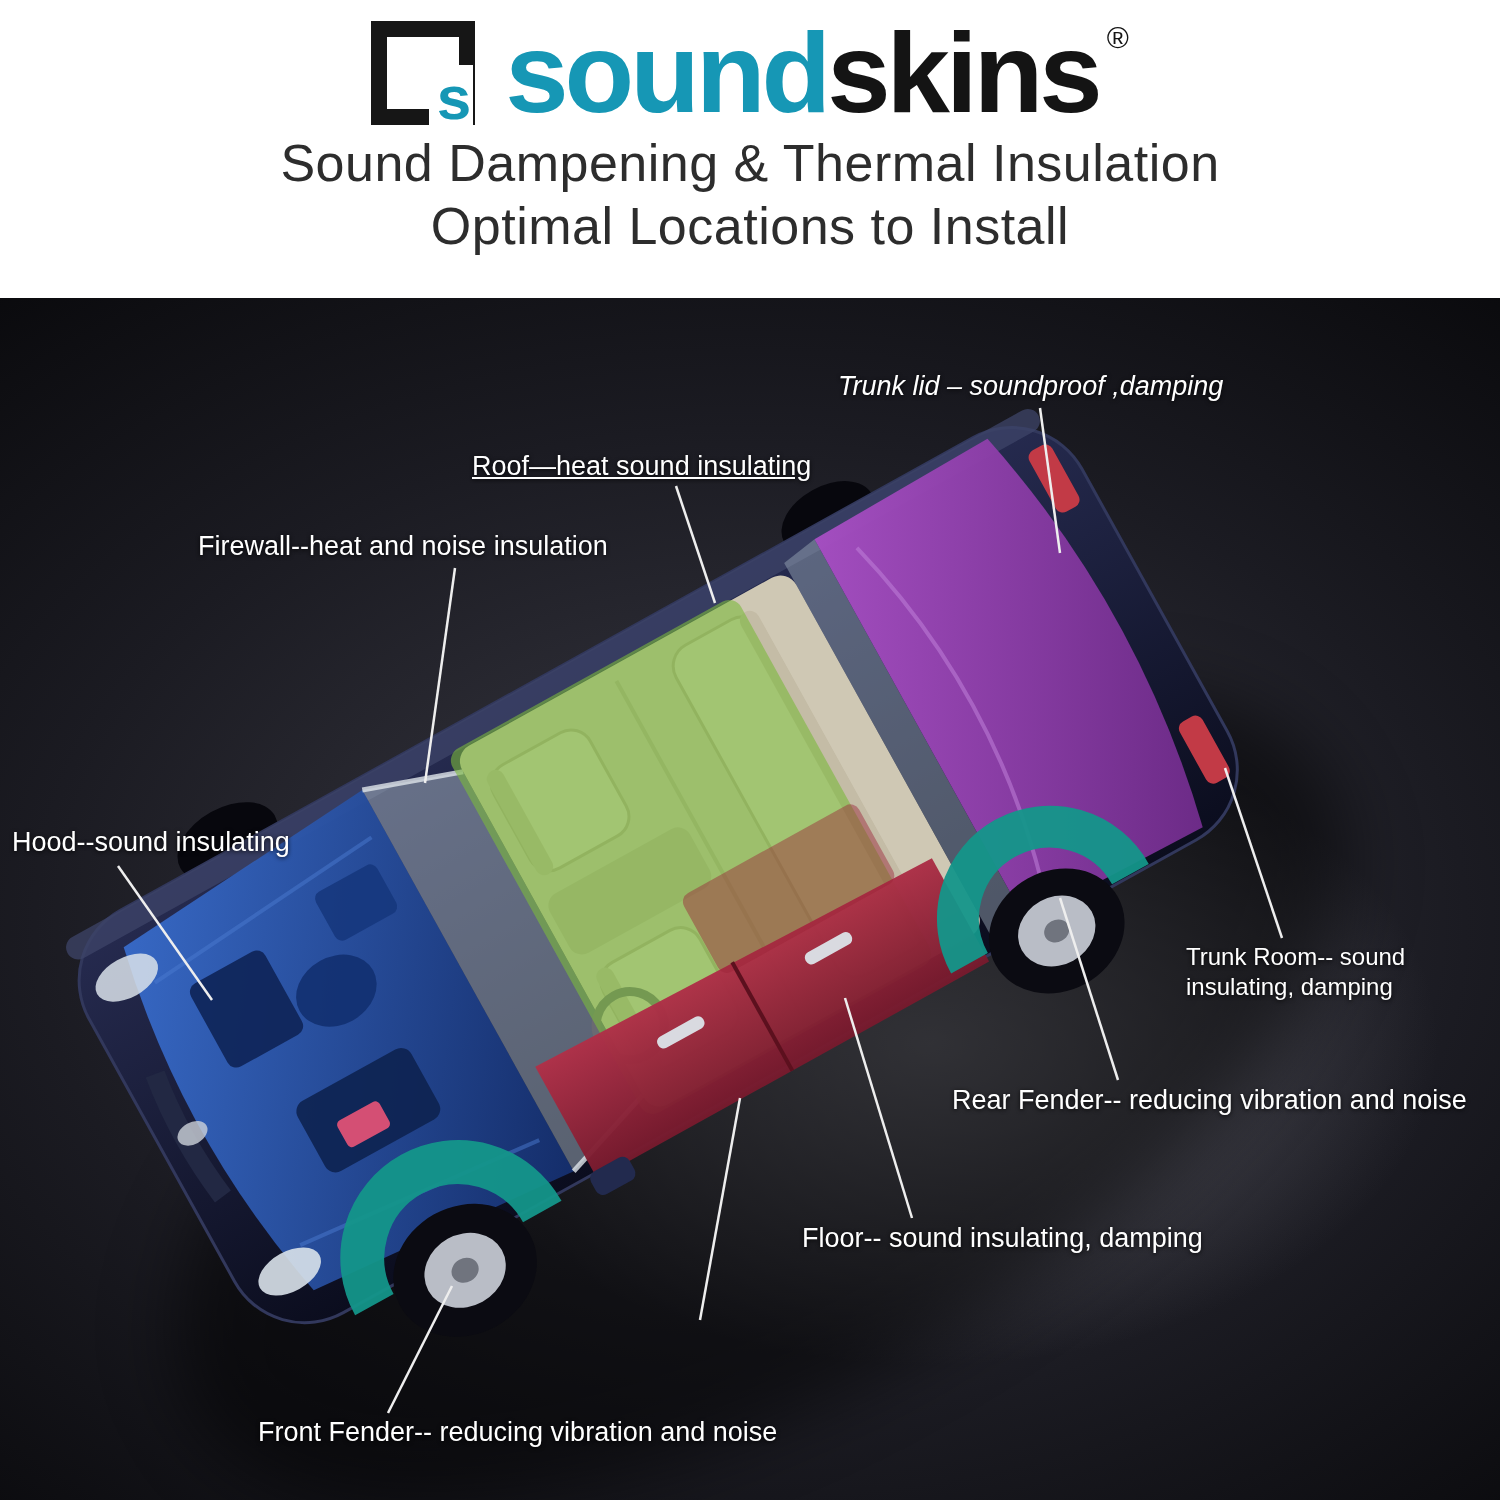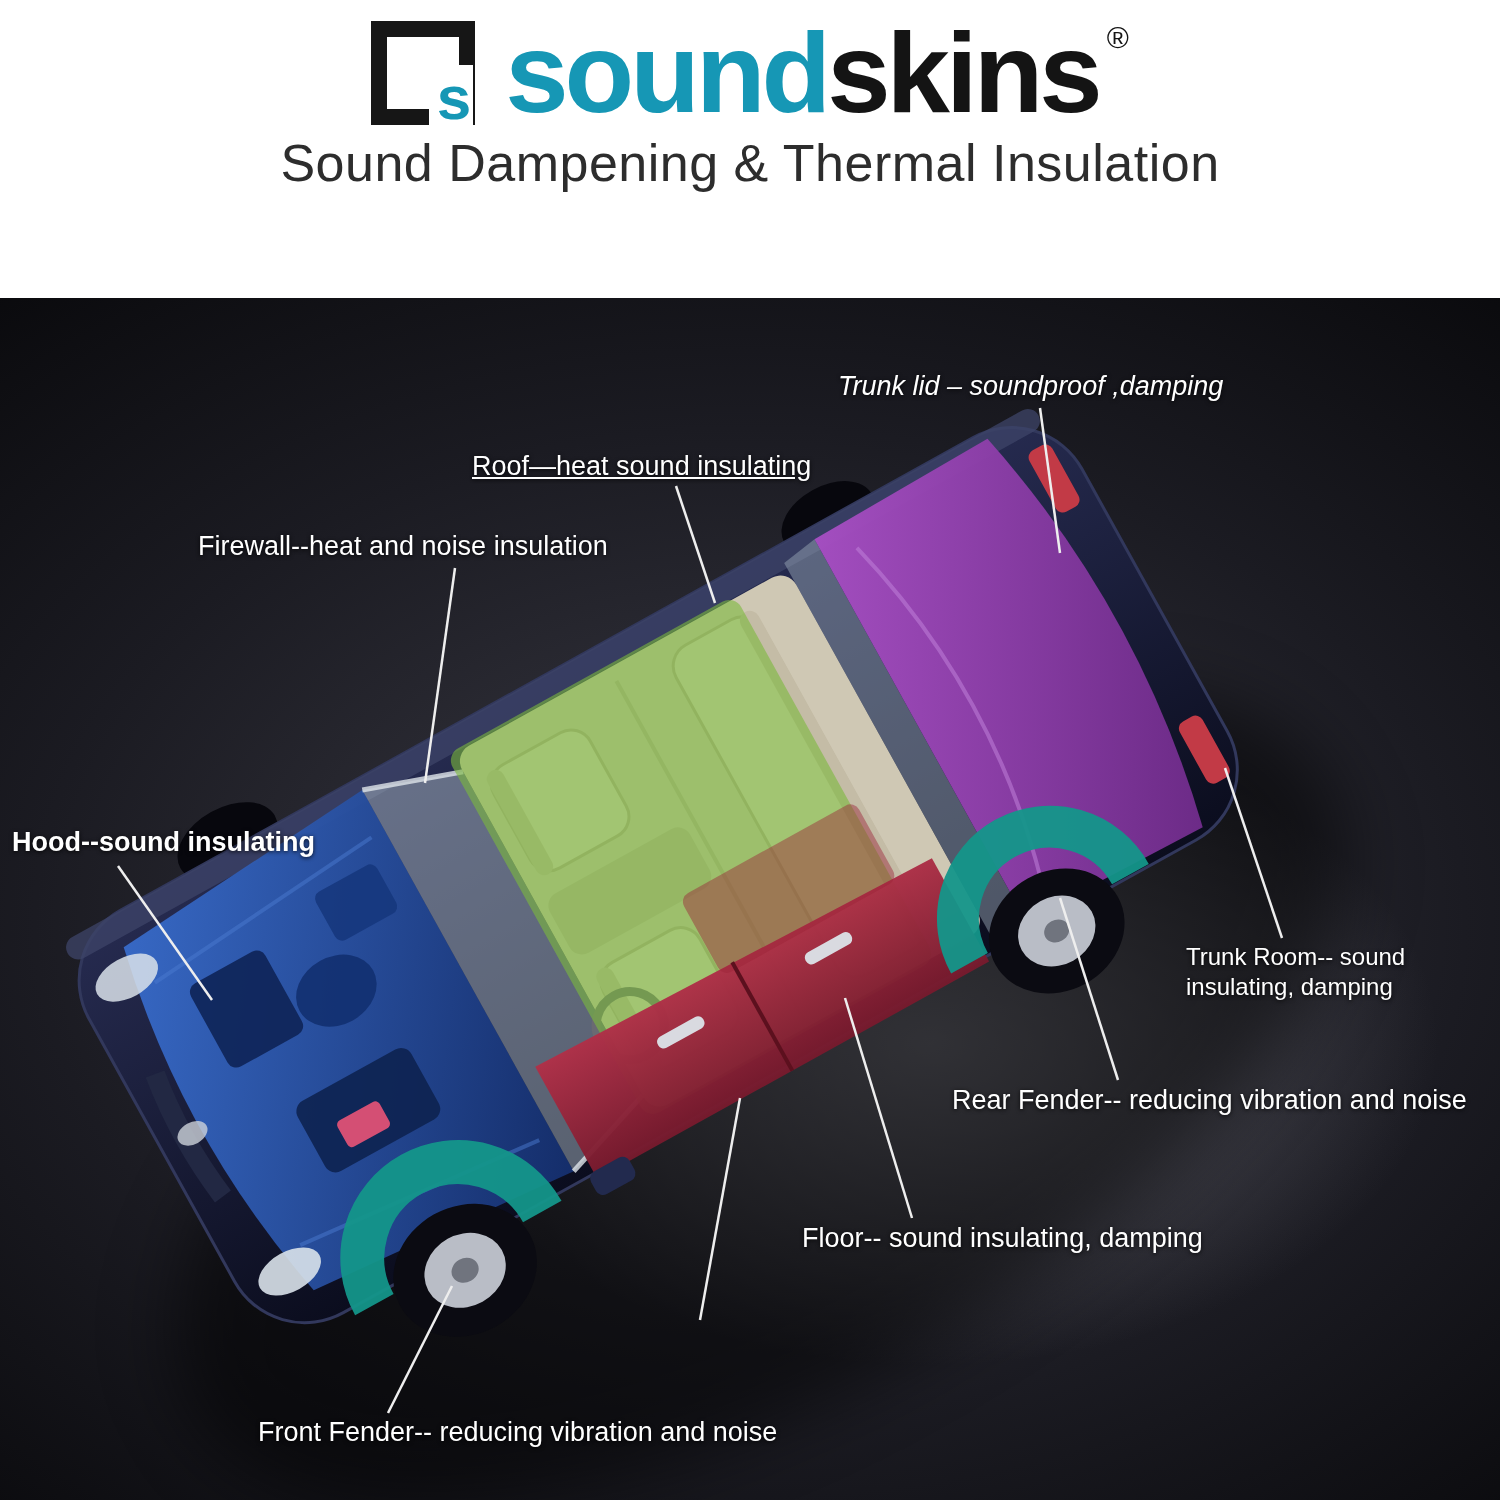--- a/index.html
+++ b/index.html
@@ -61,20 +61,21 @@
   <div class="logo-row">
     <div class="logo-mark">
       <span class="logo-s">s</span>
     </div>
     <div class="wordmark">
       <span class="word-sound">sound</span><span>skins</span><span class="reg">®</span>
     </div>
   </div>
   <div class="title">
     <div>Sound Dampening &amp; Thermal Insulation</div>
+    <div>Optimal Locations to Install</div>
   </div>
 </div>
 
 <div class="figure">
 
   <svg class="scene" width="1500" height="1202" viewBox="0 0 1500 1202">
     <defs>
       <filter id="soft" x="-50%" y="-50%" width="200%" height="200%">
         <feGaussianBlur stdDeviation="35"></feGaussianBlur>
       </filter>
@@ -187,18 +188,18 @@
       <line x1="1118" y1="782" x2="1060" y2="600"></line>
       <line x1="912" y1="920" x2="845" y2="700"></line>
       <line x1="700" y1="1022" x2="740" y2="800"></line>
       <line x1="388" y1="1115" x2="452" y2="988"></line>
     </g>
   </svg>
 
   <div class="label" style="left:838px;  top:72px;font-style:italic;">Trunk lid – soundproof ,damping</div>
   <div class="label" style="left:472px;  top:152px;text-decoration:underline;">Roof—heat sound insulating</div>
   <div class="label" style="left:198px;  top:232px;">Firewall--heat and noise insulation</div>
-  <div class="label" style="left:12px;   top:528px;font-weight:bold;">Hood--sound insulating</div>
+  <div class="label" style="left:12px;   top:528px;">Hood--sound insulating</div>
   <div class="label wrap" style="left:1186px; top:644px; width:300px;">Trunk Room-- sound insulating, damping</div>
   <div class="label" style="left:952px;  top:786px;text-align:right;">Rear Fender-- reducing vibration and noise</div>
   <div class="label" style="left:802px;  top:924px;">Floor-- sound insulating, damping</div>
   <div class="label" style="left:258px;  top:1118px;">Front Fender-- reducing vibration and noise</div>
 </div>
 
 </body></html>

